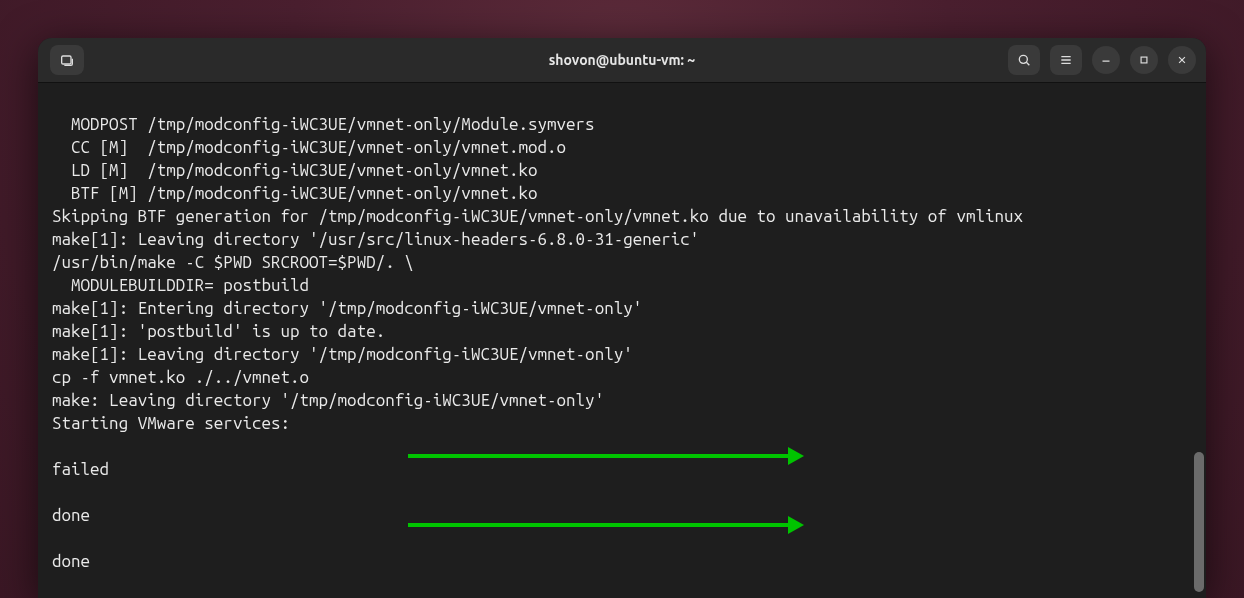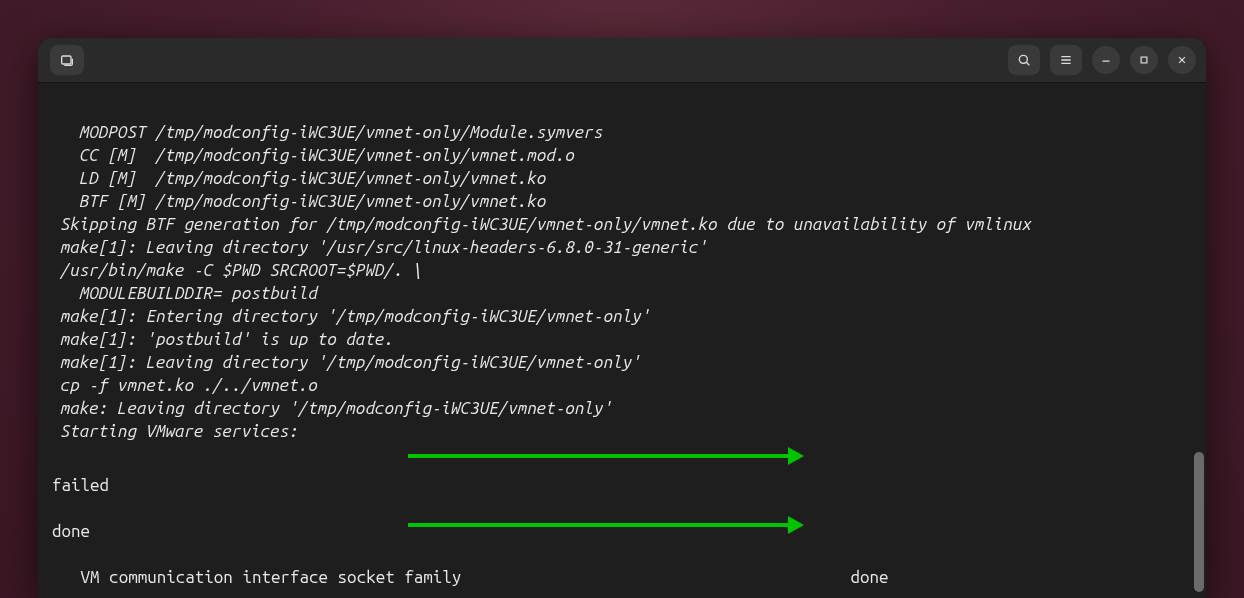--- a/index.html
+++ b/index.html
@@ -92,23 +92,22 @@
     flex: 1;
     position: relative;
     padding: 6px 14px 8px 14px;
     color: #eaeaea;
     font-size: 17px;
     line-height: 23px;
     white-space: pre;
     overflow: hidden;
   }
   .terminal-body pre {
-    margin: 8px;
+    margin: 0;
     font-family: inherit;
-    font-style: italic;
   }
   .status-line {
     display: flex;
   }
   .status-label {
     width: 770px;
     padding-left: 3ch;
   }
   .status-value { }
   .scrollbar {
@@ -152,20 +151,21 @@
 
   <div class="titlebar">
     <div class="tb-left">
       <div class="tb-btn">
         <svg viewBox="0 0 24 24" fill="none" stroke="currentColor" stroke-width="2">
             <rect x="4" y="6" width="14" height="12" rx="2"></rect>
             <path d="M20 10v8a2 2 0 0 1-2 2H8"></path>
           </svg>
       </div>
     </div>
+    <div class="tb-center">shovon@ubuntu-vm: ~</div>
     <div class="tb-right">
       <div class="square-btn">
         <svg viewBox="0 0 24 24" fill="none" stroke="currentColor" stroke-width="2">
             <circle cx="11" cy="11" r="6"></circle>
             <line x1="20" y1="20" x2="15.5" y2="15.5"></line>
           </svg>
       </div>
       <div class="square-btn">
         <svg viewBox="0 0 24 24" fill="none" stroke="currentColor" stroke-width="2">
             <line x1="5" y1="7" x2="19" y2="7"></line>
@@ -202,21 +202,21 @@
 <span>/usr/bin/make -C $PWD SRCROOT=$PWD/. \</span>
 <span>  MODULEBUILDDIR= postbuild</span>
 <span>make[1]: Entering directory '/tmp/modconfig-iWC3UE/vmnet-only'</span>
 <span>make[1]: 'postbuild' is up to date.</span>
 <span>make[1]: Leaving directory '/tmp/modconfig-iWC3UE/vmnet-only'</span>
 <span>cp -f vmnet.ko ./../vmnet.o</span>
 <span>make: Leaving directory '/tmp/modconfig-iWC3UE/vmnet-only'</span>
 <span>Starting VMware services:</span></pre>
 <div class="status-line"><span class="status-value">failed</span></div>
 <div class="status-line"><span class="status-value">done</span></div>
-<div class="status-line"><span class="status-label">VM communication interface socket family</span><span class="status-value">done</span></div>
+<div class="status-line"><span class="status-value">done</span></div>
 <div class="status-line"><span class="status-label">Virtual ethernet</span><span class="status-value">failed</span></div>
 
 
 
   </div>
 
   <div class="scrollbar">
     <div class="scrollbar-thumb"></div>
   </div>
 

